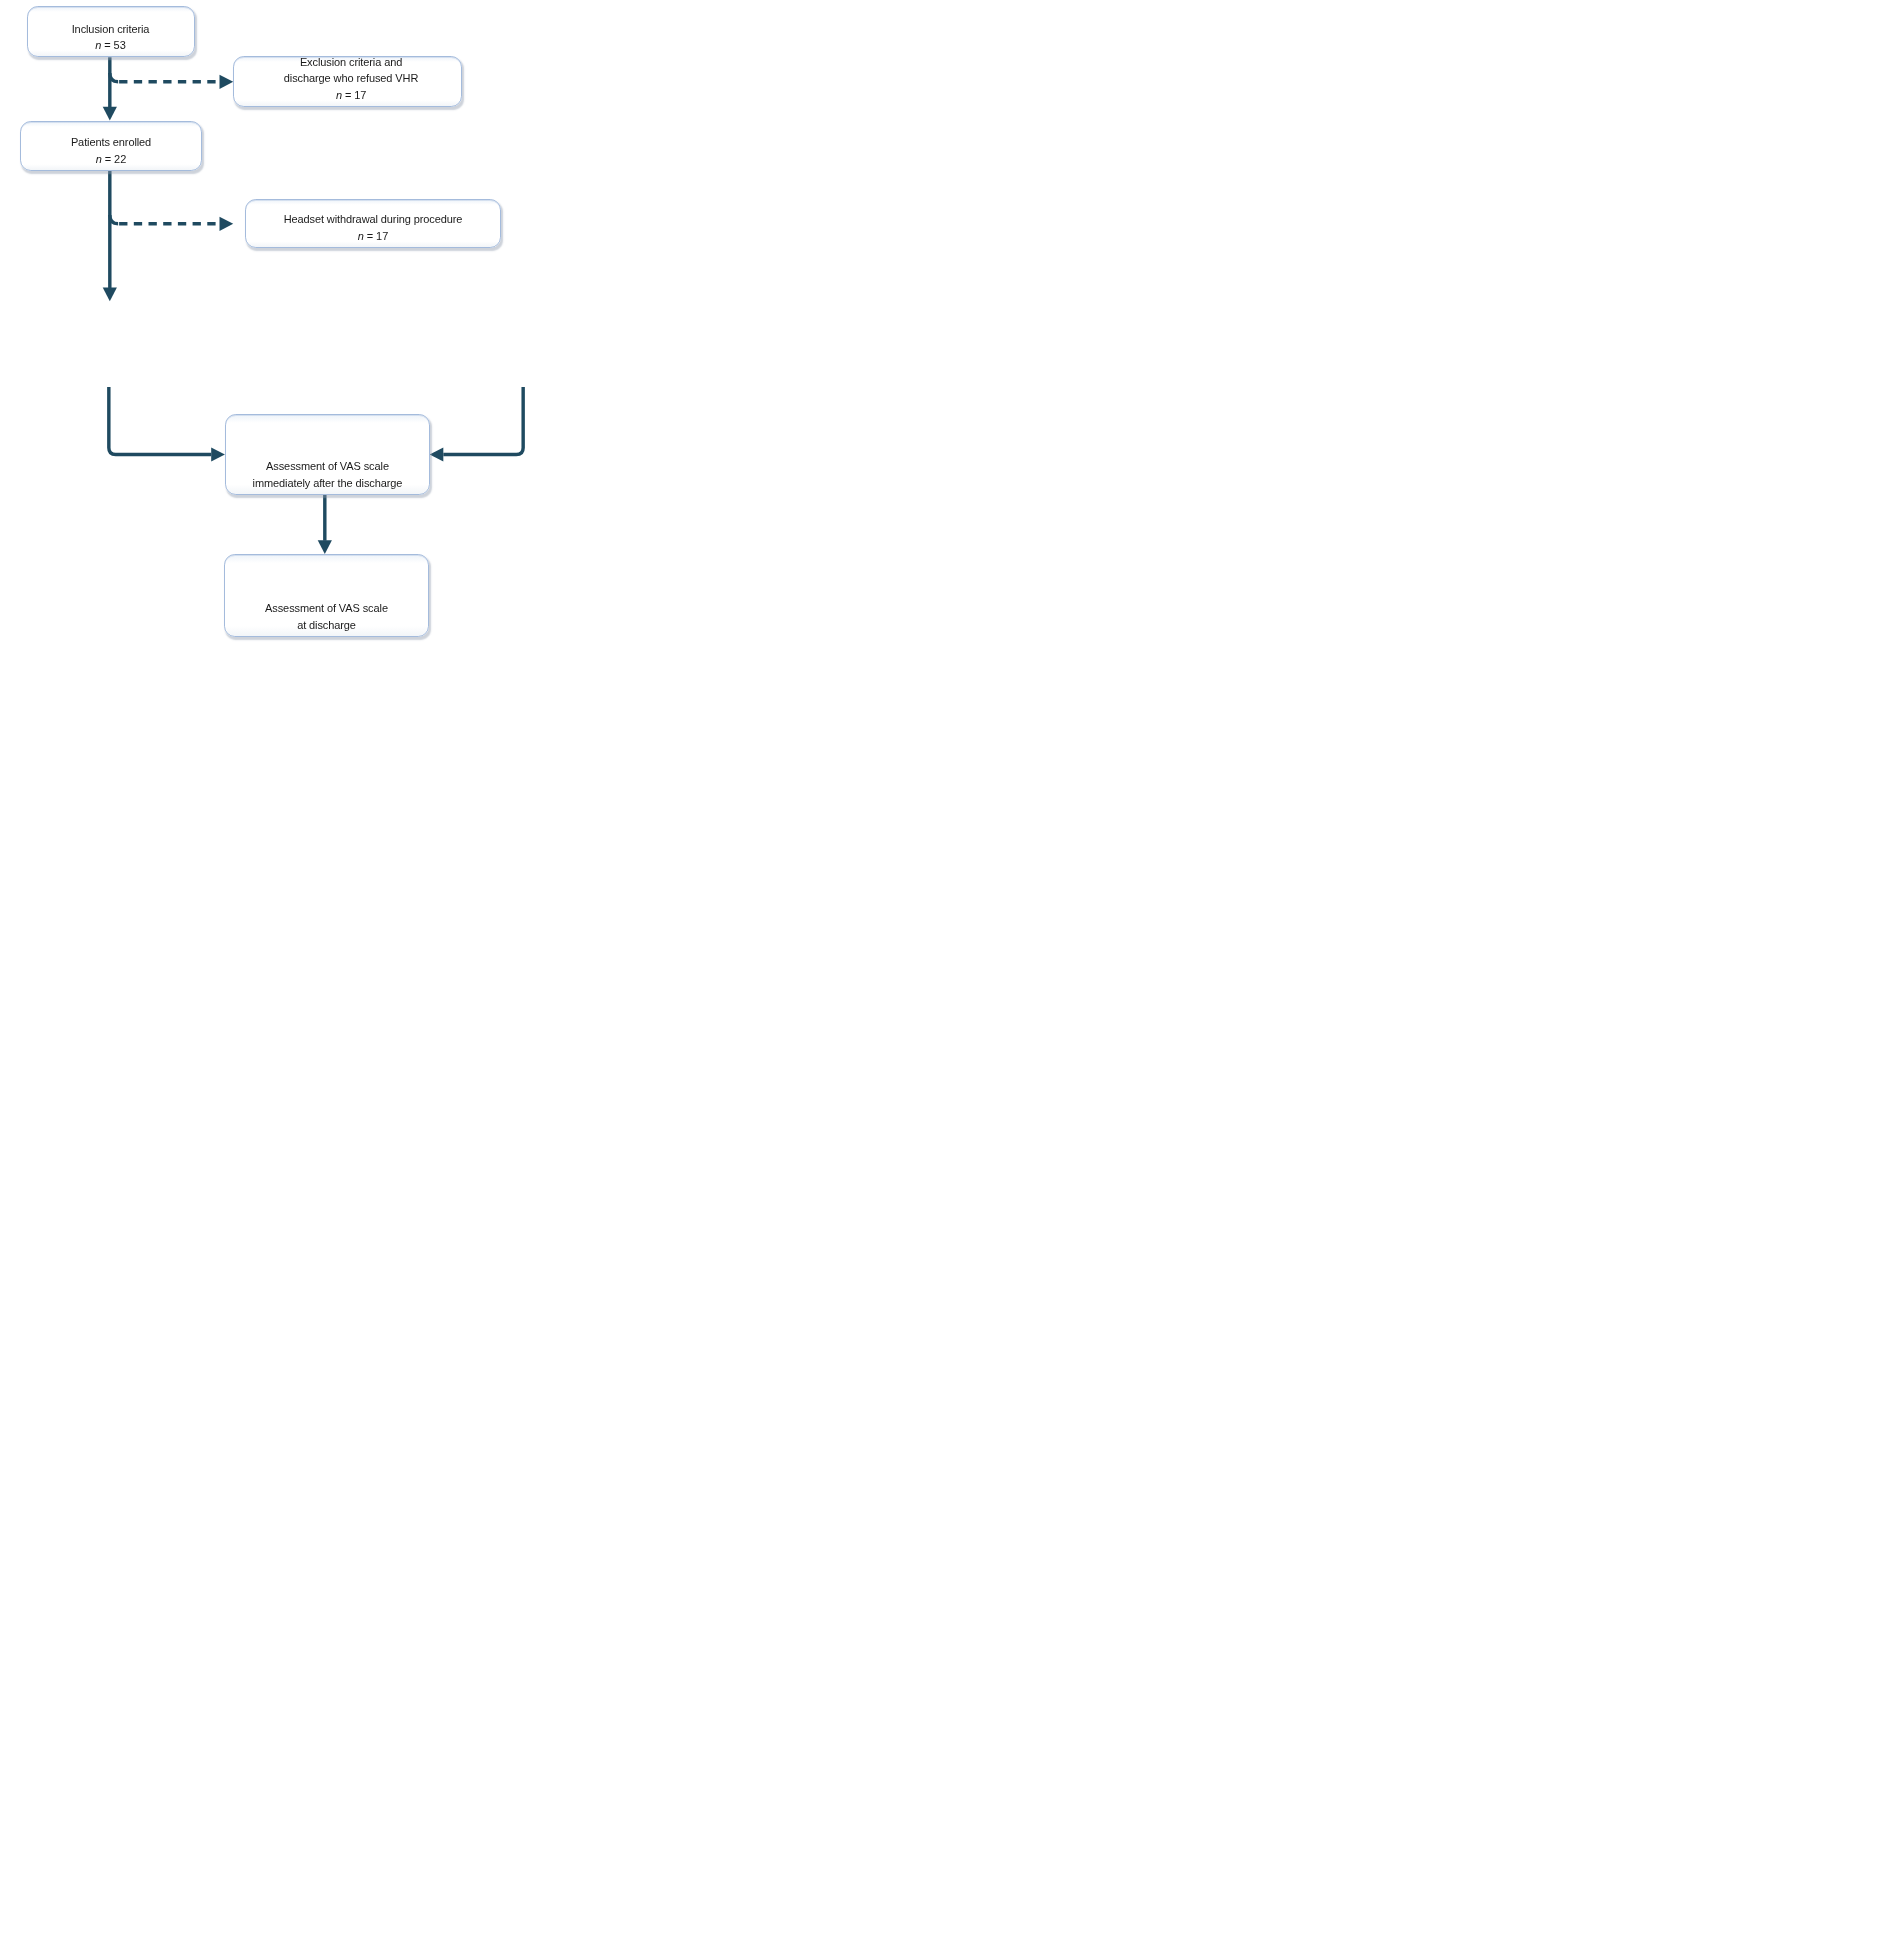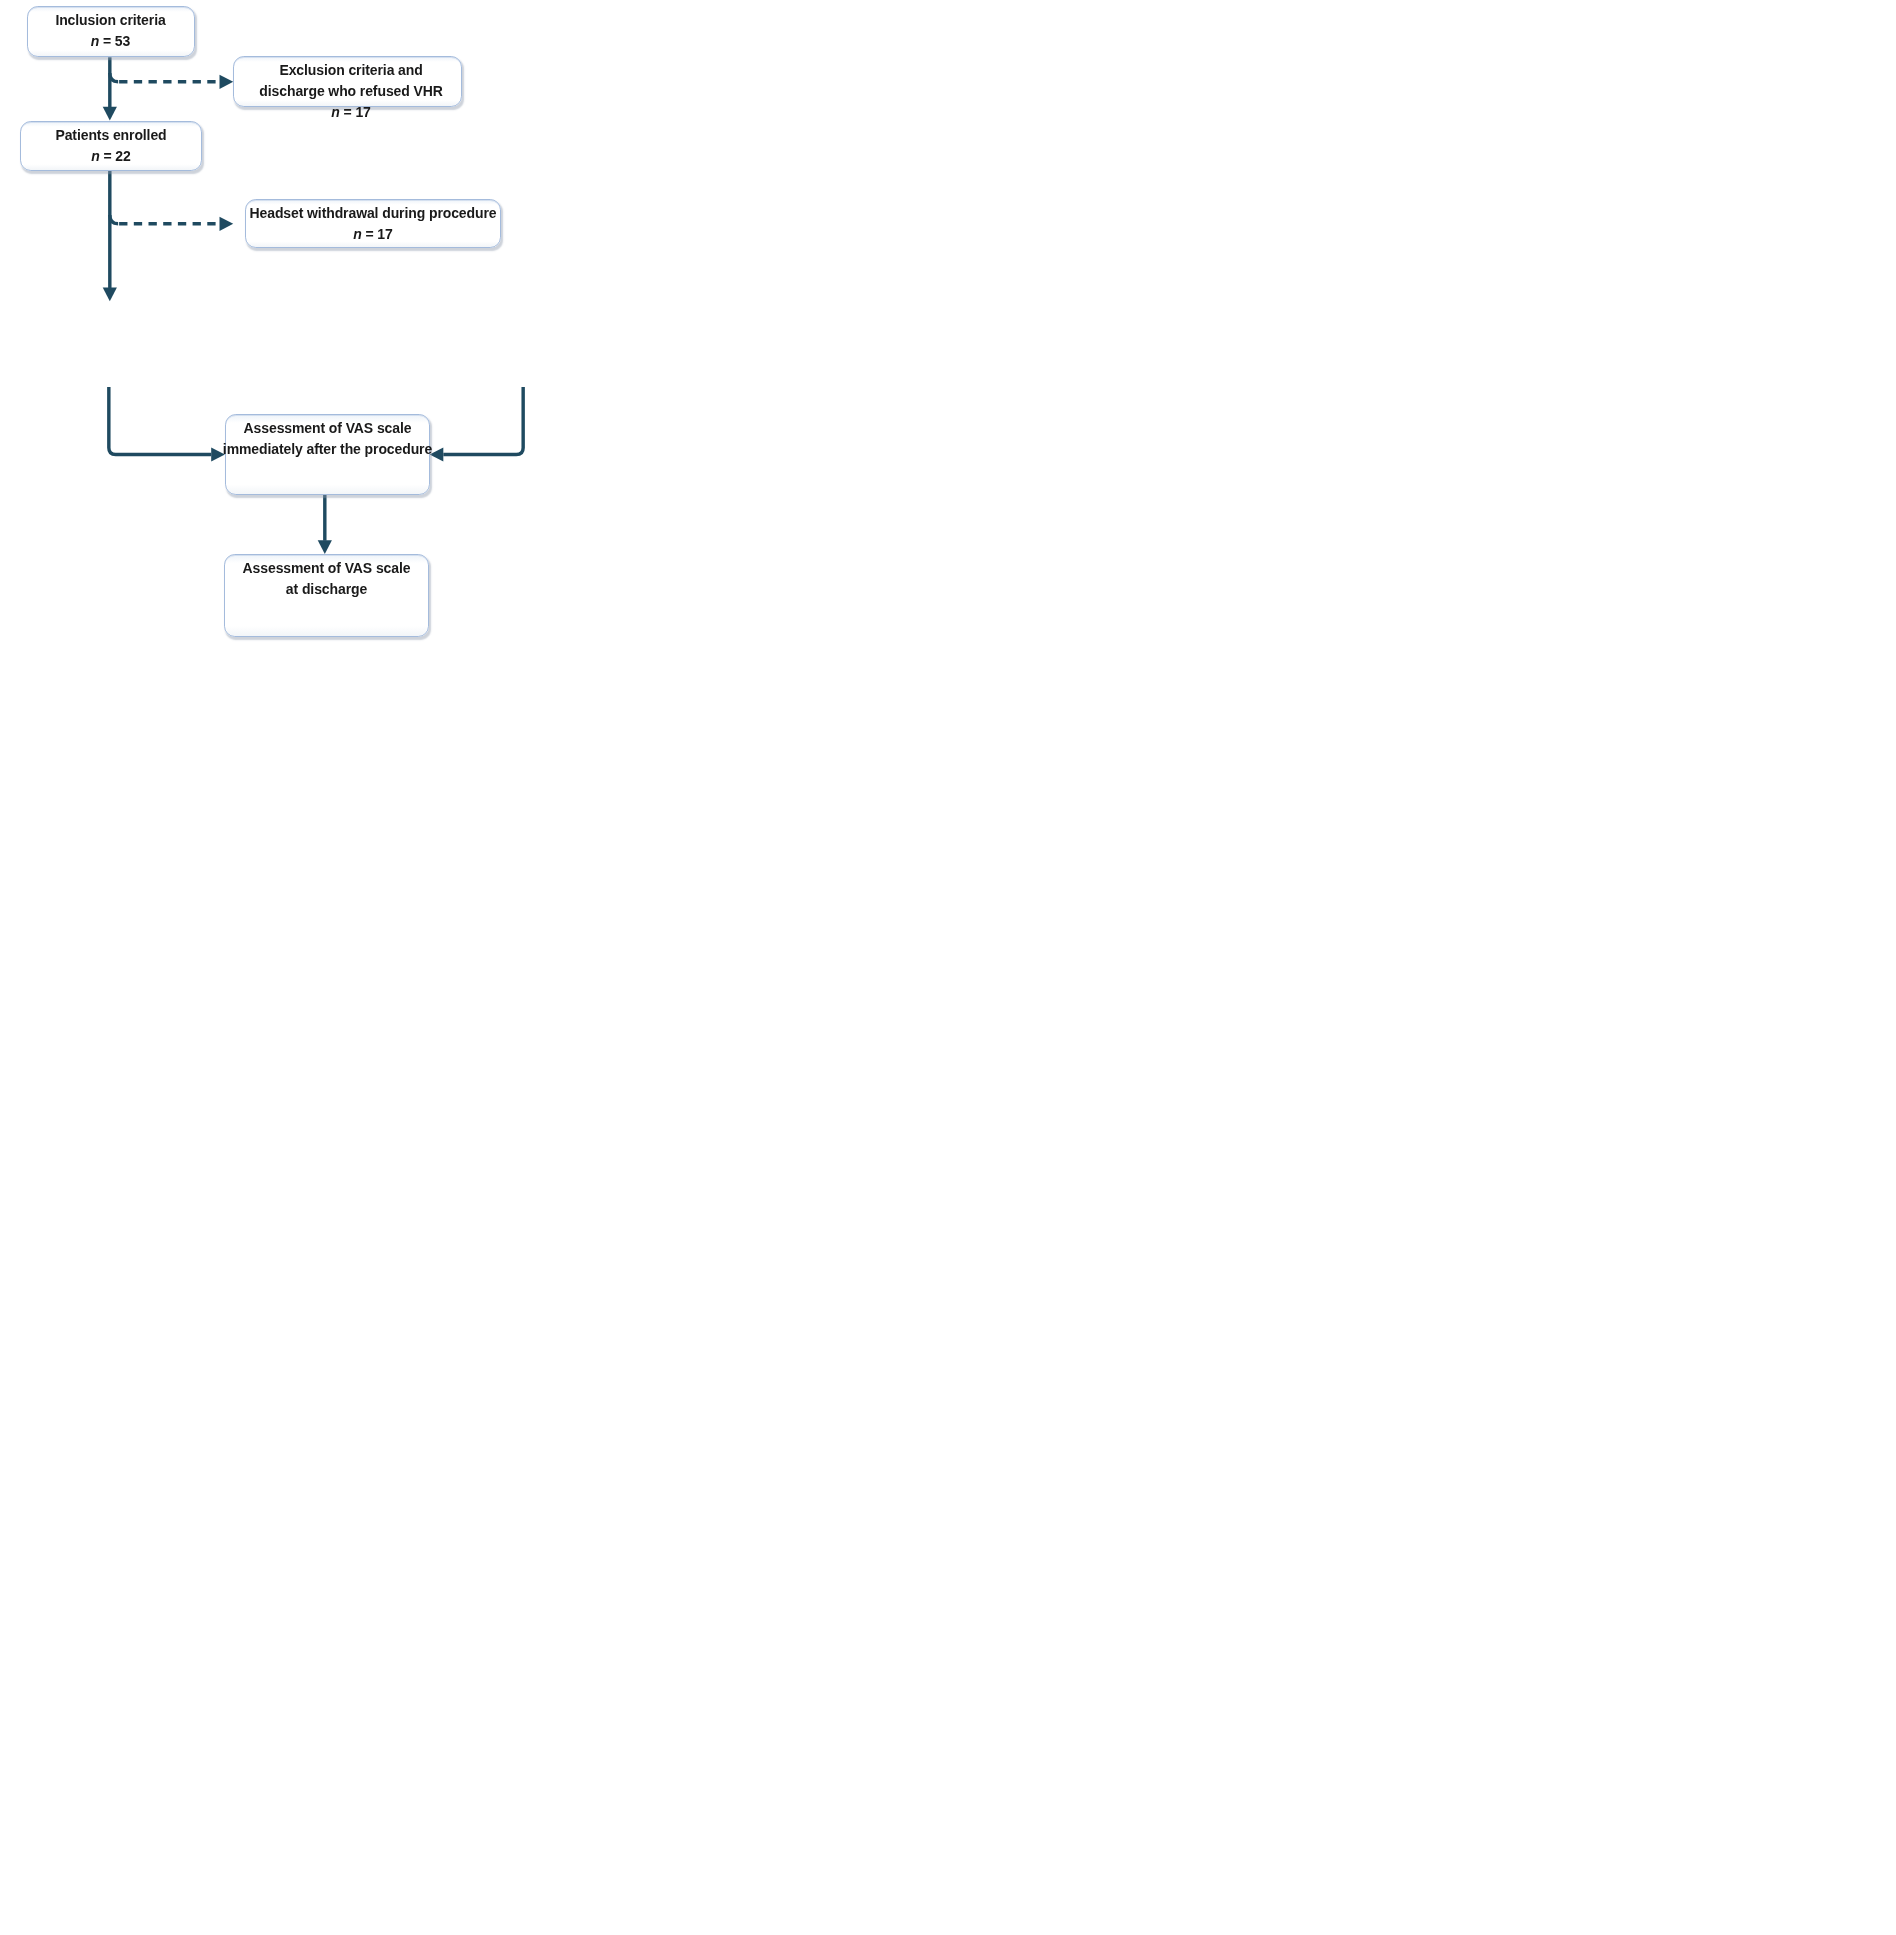--- a/index.html
+++ b/index.html
@@ -20,25 +20,25 @@
   .edge-line{stroke:var(--arrow);stroke-width:7;fill:none;}
   .edge-line.dashed{stroke-dasharray:17 13;}
   .edge-head{fill:var(--arrow);stroke:none;}
   .node{
     position:absolute;
     box-sizing:border-box;
     background:linear-gradient(180deg,#eef3f9 0%,#ffffff 10%,#ffffff 88%,#f2f5f8 100%);
     border:1px solid var(--box_border);
     border-radius:10.8px;
     box-shadow:1.5px 2.5px 1.5px rgba(145,155,172,0.45), inset 0 1px 0 rgba(164,187,220,0.35);
-    display:flex;flex-direction:column;align-items:center;justify-content:flex-start;
+    display:flex;flex-direction:column;align-items:center;justify-content:flex-end;
     text-align:center;
     color:var(--text);
-    font-weight:bold;
-    font-size:14px;
+    font-weight:normal;
+    font-size:11px;
     line-height:1.5;
     letter-spacing:-0.1px;
     padding:2.9px 4.9px;
     z-index:2;
   }
   .tline{white-space:nowrap;}
   .nsym.italic{font-style:italic;}
 </style>
 </head>
 <body>
@@ -96,21 +96,21 @@
 
   <div class="node" style="left:245px;top:199px;width:256px;height:49px;">
     <div class="tline">Headset withdrawal during procedure</div>
     <div class="tline"><span class="nsym italic">n</span><span> = 17</span></div>
   </div>
 
 
 
   <div class="node" style="left:225px;top:414px;width:205px;height:81px;">
     <div class="tline">Assessment of VAS scale</div>
-    <div class="tline">immediately after the procedure</div>
+    <div class="tline">immediately after the discharge</div>
   </div>
 
   <div class="node" style="left:224px;top:554px;width:205px;height:83px;">
     <div class="tline">Assessment of VAS scale</div>
     <div class="tline">at discharge</div>
   </div>
 
 </div>
 
 

